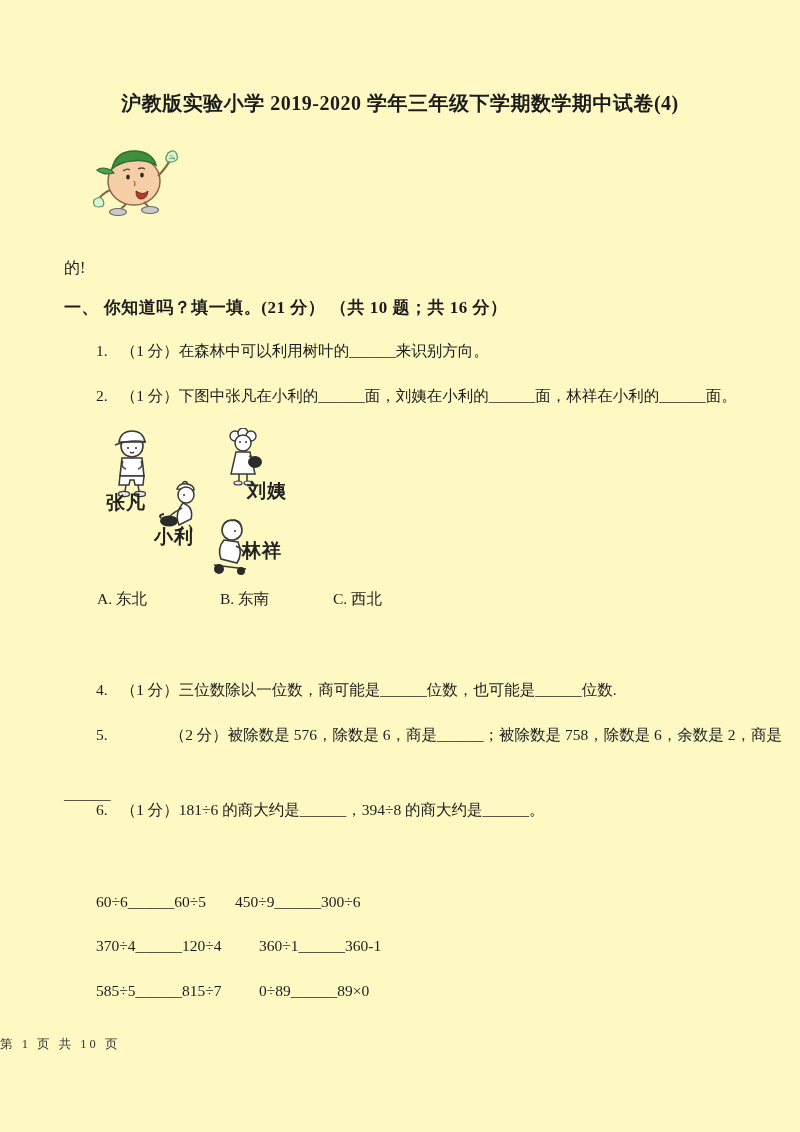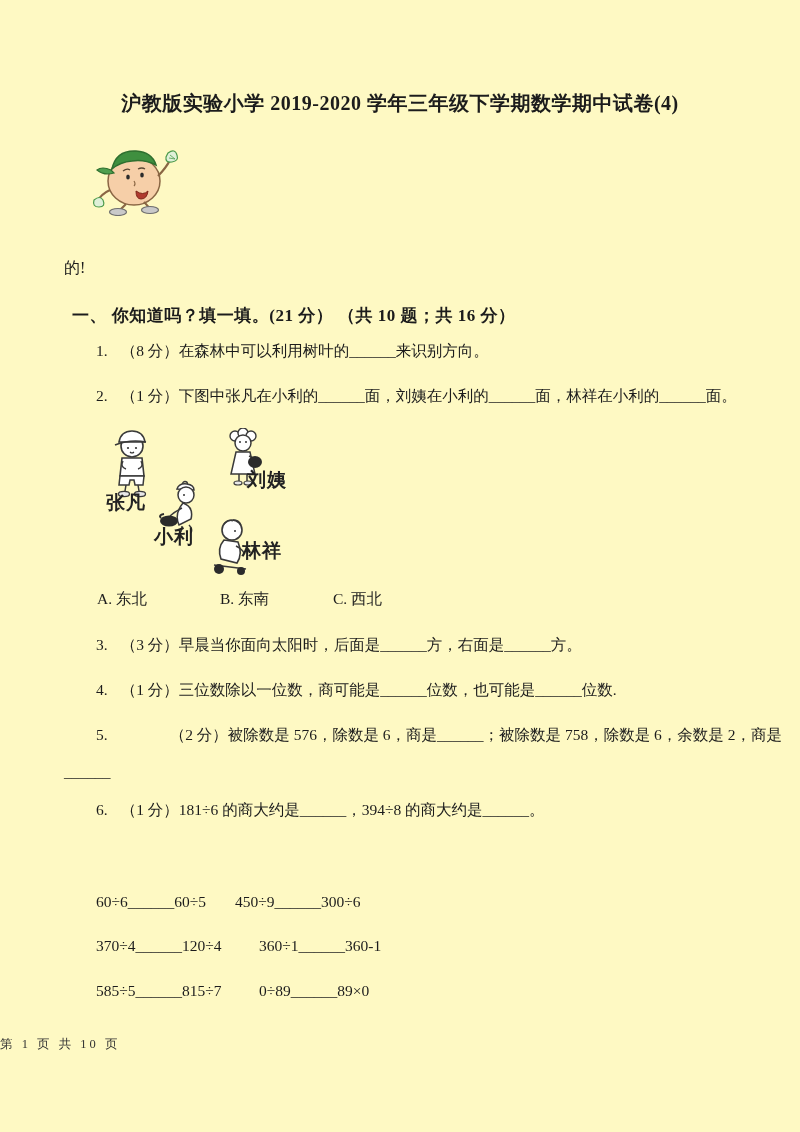--- a/index.html
+++ b/index.html
@@ -9,27 +9,27 @@
     overflow:hidden;
   }
   .title {
     position:absolute; top:90px; left:0; width:800px; text-align:center;
     font-size:20px; font-weight:bold; margin:0; letter-spacing:0.5px;
   }
   .mascot { position:absolute; left:92px; top:138px; width:88px; height:78px; }
   .intro1 { position:absolute; left:160px; top:203px; font-size:16px; white-space:nowrap; }
   .intro2 { position:absolute; left:64px; top:242px; font-size:16px; }
   .section {
-    position:absolute; left:64px; top:296px; margin:8px;
+    position:absolute; left:64px; top:296px; margin:0;
     font-size:17px; font-weight:bold; letter-spacing:0.5px; white-space:nowrap;
   }
   .q { position:absolute; left:96px; font-size:15.5px; white-space:nowrap; }
   .q .qnum { display:inline-block; margin-right:13px; }
   .q .qnum.wide { margin-right:62px; }
-  .q5b { position:absolute; left:64px; font-size:15.5px; }
+  .q5b { position:absolute; left:64px; font-size:15.5px;margin-top:22px; }
   .figbox { position:absolute; left:90px; top:420px; width:235px; height:162px; }
   .fig { position:absolute; }
   .figlabel {
     position:absolute; font-size:19px; font-weight:bold; color:#222;
     white-space:nowrap; letter-spacing:1px;
   }
   .opt { position:absolute; top:589px; font-size:15.5px; white-space:nowrap; }
   .cmprow { position:absolute; left:96px; font-size:15.5px; white-space:nowrap; width:640px; height:22px; }
   .cmprow .cl { position:absolute; left:0; top:0; }
   .cmprow .cr { position:absolute; top:0;margin-left:12px; }
@@ -68,21 +68,21 @@
       <ellipse cx="26" cy="74" rx="8.5" ry="3.5" fill="#c9c9c9" stroke="#6e6e6e" stroke-width="1.2"></ellipse>
       <ellipse cx="58" cy="72" rx="8.5" ry="3.5" fill="#c9c9c9" stroke="#6e6e6e" stroke-width="1.2"></ellipse>
     </svg>
   </div>
 
   <p class="intro2">的!</p>
 
   <h2 class="section">一、 你知道吗？填一填。(21 分） （共 10 题；共 16 分）</h2>
 
   <div class="q" style="top:341px">
-    <span class="qnum">1.</span><span class="qtext">（8 分）在森林中可以利用树叶的______来识别方向。</span>
+    <span class="qnum">1.</span><span class="qtext">（1 分）在森林中可以利用树叶的______来识别方向。</span>
   </div>
 
   <div class="q" style="top:386px">
     <span class="qnum">2.</span><span class="qtext">（1 分）下图中张凡在小利的______面，刘姨在小利的______面，林祥在小利的______面。</span>
   </div>
 
   <div class="figbox">
     <div class="fig" style="left:16px; top:6px">
       <svg viewBox="0 0 52 72" width="52" height="72">
         <circle cx="26" cy="20" r="11" fill="#fff" stroke="#3a3a3a" stroke-width="1.6"></circle>
@@ -110,21 +110,21 @@
         <circle cx="19" cy="14" r="1" fill="#333"></circle>
           <circle cx="25" cy="14" r="1" fill="#333"></circle>
         <path d="M15 24 L29 24 L34 46 L10 46 Z" fill="#fff" stroke="#3a3a3a" stroke-width="1.5"></path>
         <path d="M28 28 q5 2 6 5" stroke="#3a3a3a" stroke-width="1.4" fill="none"></path>
         <ellipse cx="34" cy="34" rx="7" ry="6" fill="#2b2b2b"></ellipse>
         <path d="M18 46 v7 M26 46 v7" stroke="#3a3a3a" stroke-width="1.5"></path>
         <ellipse cx="17" cy="55" rx="4" ry="2" fill="#e8e8e8" stroke="#3a3a3a" stroke-width="1.2"></ellipse>
         <ellipse cx="27" cy="55" rx="4" ry="2" fill="#e8e8e8" stroke="#3a3a3a" stroke-width="1.2"></ellipse>
       </svg>
     </div>
-    <div class="figlabel" style="left:157px; top:47px">刘姨</div>
+    <div class="figlabel" style="left:157px; top:58px">刘姨</div>
 
     <div class="fig" style="left:68px; top:60px">
       <svg viewBox="0 0 50 60" width="50" height="60">
         <circle cx="27" cy="4" r="2.5" fill="none" stroke="#3a3a3a" stroke-width="1.3"></circle>
         <path d="M19 9 Q21 3 29 4 Q36 5 36 10 Z" fill="#fff" stroke="#3a3a3a" stroke-width="1.5"></path>
         <circle cx="28" cy="15" r="8" fill="#fff" stroke="#3a3a3a" stroke-width="1.5"></circle>
         <circle cx="26" cy="15" r="1" fill="#333"></circle>
         <path d="M25 23 Q36 27 33 39 L21 45 Q16 34 25 23 Z" fill="#fff" stroke="#3a3a3a" stroke-width="1.5"></path>
         <path d="M24 28 Q16 32 12 36" stroke="#3a3a3a" stroke-width="1.4" fill="none"></path>
         <ellipse cx="11" cy="41" rx="9" ry="5.5" fill="#2b2b2b"></ellipse>
@@ -146,23 +146,20 @@
         <circle cx="31" cy="53" r="4" fill="#2b2b2b"></circle>
       </svg>
     </div>
     <div class="figlabel" style="left:152px; top:118px">林祥</div>
   </div>
 
   <div class="opt" style="left:97px">A. 东北</div>
   <div class="opt" style="left:220px">B. 东南</div>
   <div class="opt" style="left:333px">C. 西北</div>
 
-  <div class="q" style="top:635px">
-    <span class="qnum">3.</span><span class="qtext">（3 分）早晨当你面向太阳时，后面是______方，右面是______方。</span>
-  </div>
 
   <div class="q" style="top:680px">
     <span class="qnum">4.</span><span class="qtext">（1 分）三位数除以一位数，商可能是______位数，也可能是______位数.</span>
   </div>
 
   <div class="q" style="top:725px">
     <span class="qnum wide">5.</span><span class="qtext">（2 分）被除数是 576，除数是 6，商是______；被除数是 758，除数是 6，余数是 2，商是</span>
   </div>
   <div class="q5b" style="top:763px">______</div>
 

